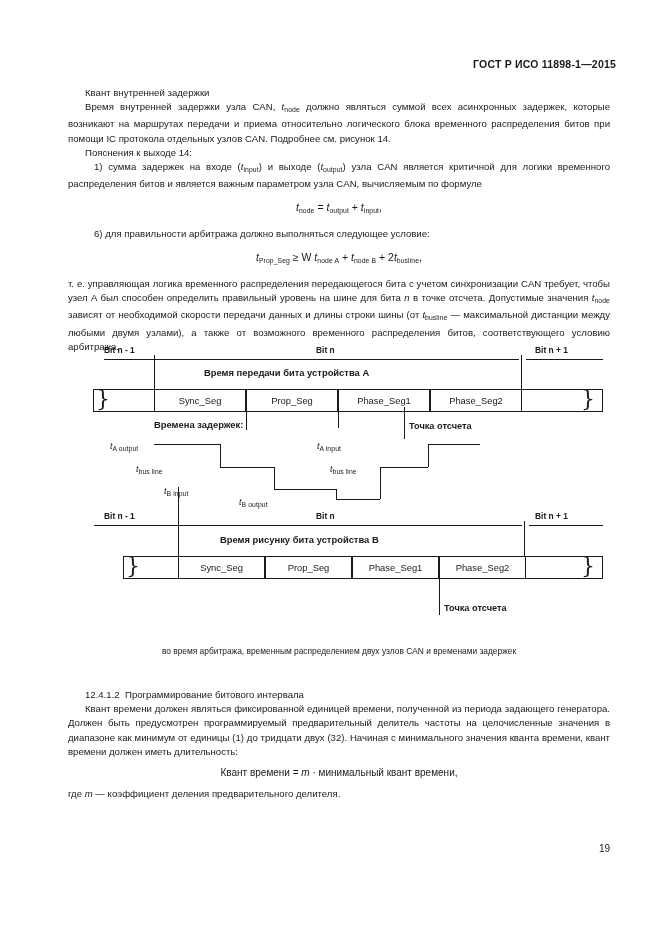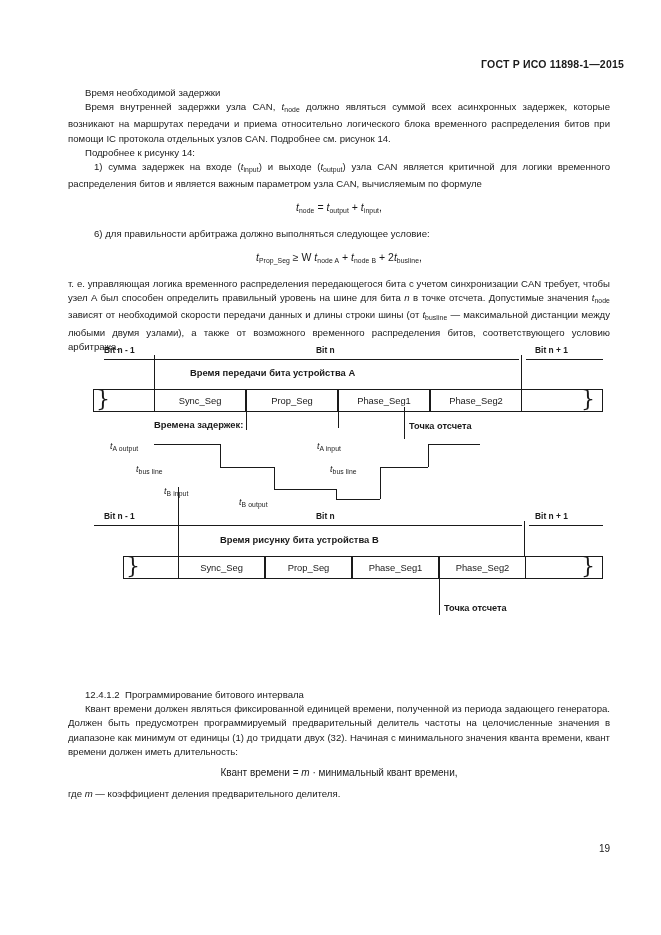--- a/index.html
+++ b/index.html
@@ -14,21 +14,21 @@
   .page {
     position: relative;
     width: 661px;
     height: 935px;
     background: #ffffff;
     overflow: hidden;
   }
   .hdr {
     position: absolute;
     top: 58px;
-    right: 37px;
+    right: 45px;
     font-size: 10.5px;
     font-weight: bold;
     letter-spacing: 0.2px;
     white-space: nowrap;
   }
   .body-col {
     position: absolute;
     left: 68px;
     top: 86px;
     width: 542px;
@@ -139,25 +139,25 @@
 </style>
 </head>
 <body>
 
 <div class="page">
 
   <div class="hdr">ГОСТ Р ИСО 11898-1—2015</div>
 
   <div class="body-col">
 
-    <p class="t ind"><span>Время необходимой задержки</span></p>
+    <p class="t ind"><span>Квант внутренней задержки</span></p>
 
     <p class="t ind"><span>Время внутренней задержки узла CAN, </span><i class="v">t</i><span class="sub">node</span><span> должно являться суммой всех асинхронных задержек, которые возникают на маршрутах передачи и приема относительно логического блока временного распределения битов при помощи IC протокола отдельных узлов CAN. Подробнее см. рисунок 14.</span></p>
 
-    <p class="t ind"><span>Подробнее к рисунку 14:</span></p>
+    <p class="t ind"><span>Пояснения к выходе 14:</span></p>
 
     <p class="t ind2"><span>1) сумма задержек на входе (</span><i class="v">t</i><span class="sub">input</span><span>) и выходе (</span><i class="v">t</i><span class="sub">output</span><span>) узла CAN является критичной для логики временного распределения битов и является важным параметром узла CAN, вычисляемым по формуле</span></p>
 
     <div class="sp8"></div>
     <p class="ctr fml"><i class="v">t</i><span class="sub">node</span><span> = </span><i class="v">t</i><span class="sub">output</span><span> + </span><i class="v">t</i><span class="sub">input</span><span>,</span></p>
     <div class="sp8"></div>
 
     <p class="t ind2"><span>6) для правильности арбитража должно выполняться следующее условие:</span></p>
 
     <div class="sp8"></div>
@@ -175,21 +175,21 @@
 
     <div class="hline" style="left:36px; top:14px; width:415px;"></div>
     <div class="hline" style="left:458px; top:14px; width:77px;"></div>
 
     <div class="vline" style="left:86px; top:10px; height:8px;"></div>
     <div class="vline" style="left:453px; top:10px; height:8px;"></div>
 
     <div class="vline" style="left:86px; top:14px; height:52px;"></div>
     <div class="vline" style="left:453px; top:10px; height:56px;"></div>
 
-    <div class="lbl" style="left:122px; top:22px; font-size:9.4px;"><span>Время передачи бита устройства A</span></div>
+    <div class="lbl" style="left:136px; top:22px; font-size:9.4px;"><span>Время передачи бита устройства A</span></div>
 
     <div class="box" style="left:25px; top:44px; width:510px; height:23px;"></div>
     <div class="brace" style="left:28px; top:43px;">}</div>
     <div class="brace" style="left:513px; top:43px;">}</div>
 
     <div class="seg" style="left:86px; top:45px; width:92px; height:21px;">
         <span>Sync_Seg</span>
       </div>
     <div class="seg" style="left:178px; top:45px; width:92px; height:21px;">
         <span>Prop_Seg</span>
@@ -261,20 +261,21 @@
     <div class="seg" style="left:371px; top:212px; width:87px; height:21px;">
         <span>Phase_Seg2</span>
       </div>
 
     <div class="vline" style="left:371px; top:234px; height:36px;"></div>
     <div class="lbl" style="left:376px; top:258px; font-size:9.2px;"><span>Точка отсчета</span></div>
 
   </div>
 
   <div class="cap">
+    <div>во время арбитража, временным распределением двух узлов CAN и временами задержек</div>
   </div>
 
   <div class="body-col" style="top:688px;">
     <p class="t ind"><span>12.4.1.2</span>&nbsp;&nbsp;<span>Программирование битового интервала</span></p>
     <p class="t ind"><span>Квант времени должен являться фиксированной единицей времени, полученной из периода задающего генератора. Должен быть предусмотрен программируемый предварительный делитель частоты на целочисленные значения в диапазоне как минимум от единицы (1) до тридцати двух (32). Начиная с минимального значения кванта времени, квант времени должен иметь длительность:</span></p>
     <div class="sp6"></div>
     <p class="ctr"><span>Квант времени = </span><i class="v">m</i><span> · минимальный квант времени,</span></p>
     <div class="sp6"></div>
     <p class="t"><span>где </span><i class="v">m</i><span> — коэффициент деления предварительного делителя.</span></p>
   </div>

